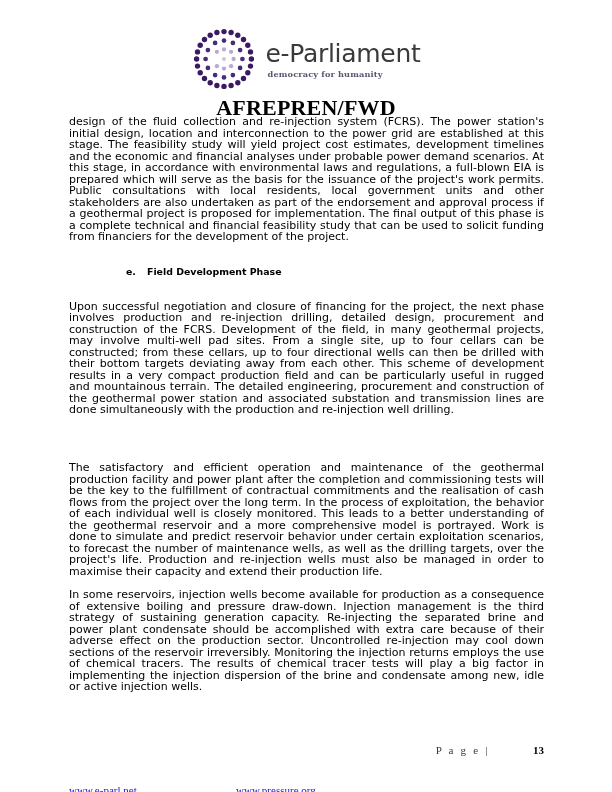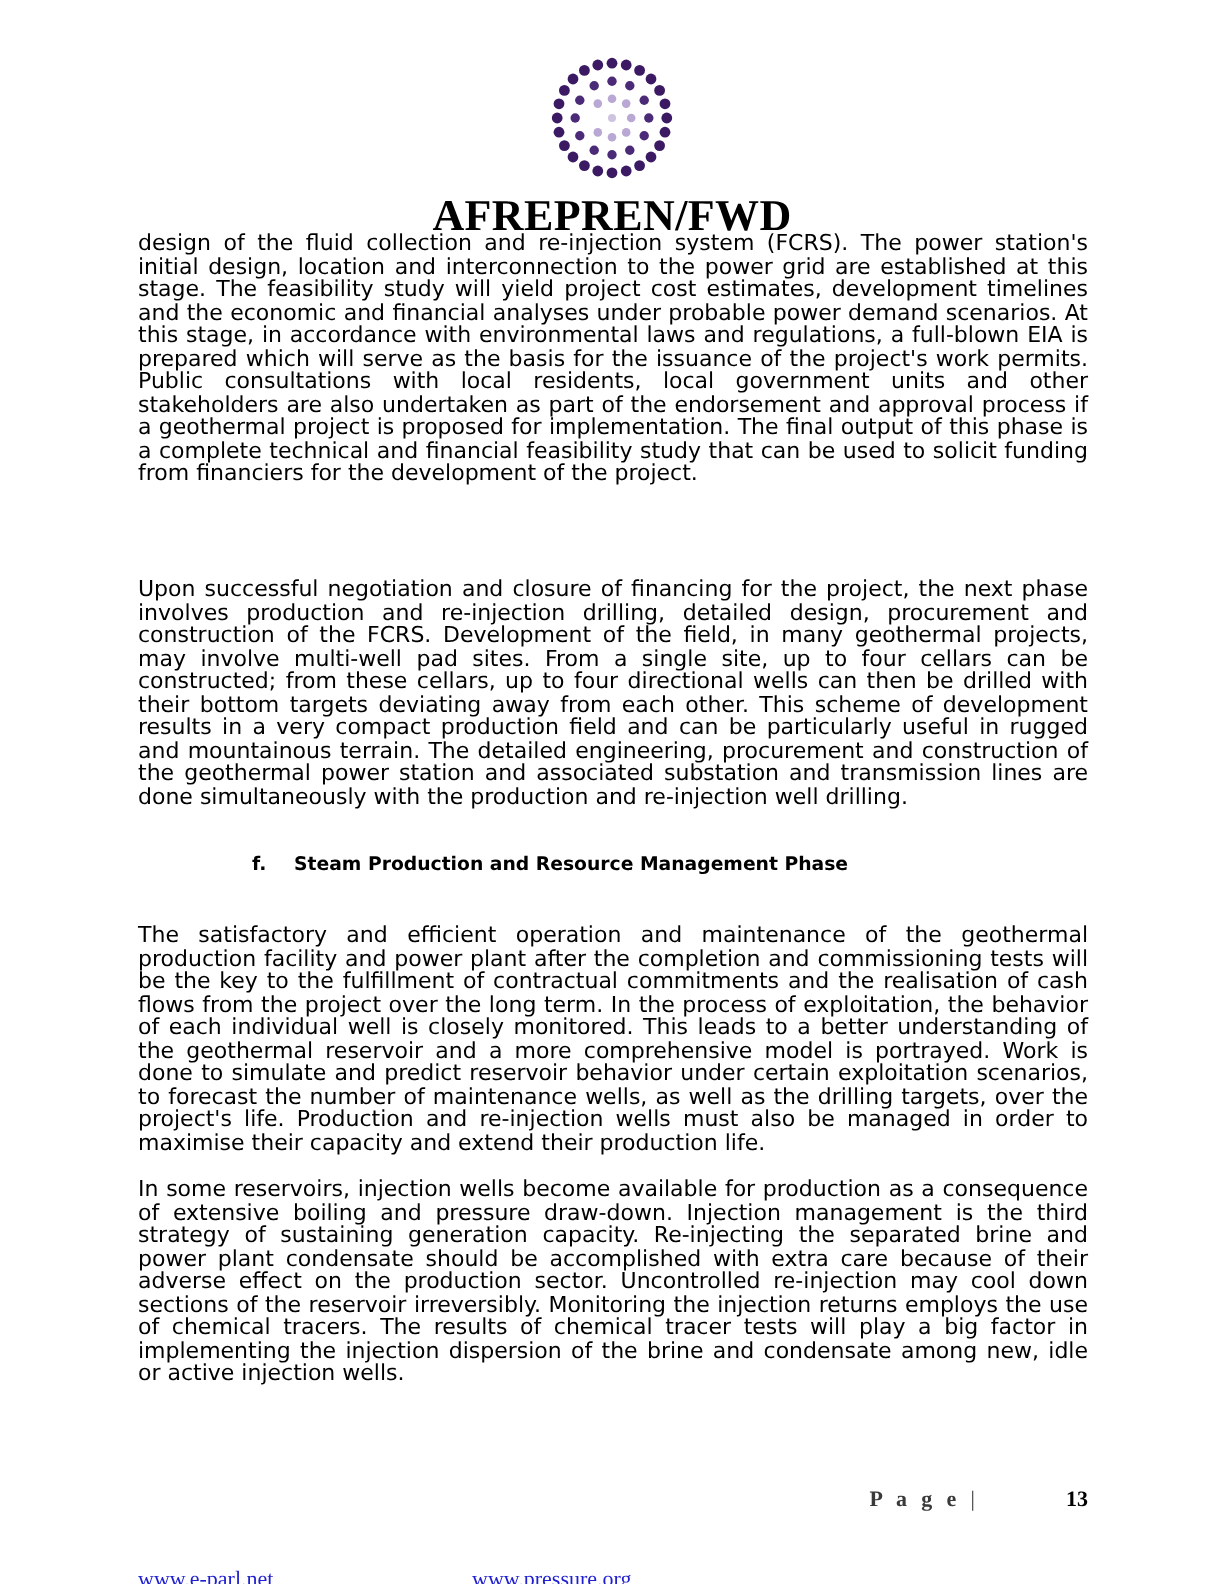--- a/index.html
+++ b/index.html
@@ -139,21 +139,21 @@
   .footer-link.mid { left: 167px; top: 0; }
   .footer-page {
     position: absolute;
     right: 0;
     top: 0;
     color: #3a3a3a;
     font-family: "Liberation Serif", serif;
     font-size: 11px;
     white-space: nowrap;
   }
-  .footer-page .pg-word { letter-spacing: 2.2px; font-weight: bold; }
+  .footer-page .pg-word { letter-spacing: 2.2px; }
   .footer-page .pg-bar { letter-spacing: 0.5px; }
   .footer-page .pg-num { font-weight: 700; color: #000; letter-spacing: 0; padding-left: 45px; }
 </style>
 </head>
 <body>
 
 <div class="page">
 
   <div class="header">
     <div class="logo-row">
@@ -206,38 +206,42 @@
             <circle cx="39.1" cy="39.2" r="2.15"></circle>
             <circle cx="32" cy="41.6" r="2.15"></circle>
             <circle cx="24.9" cy="39.2" r="2.15"></circle>
             <circle cx="24.9" cy="24.8" r="2.15"></circle>
           </g>
           <g fill="#cfc3e2">
             <circle cx="32" cy="32" r="2.0"></circle>
           </g>
         </svg>
       </span>
+      <span class="wordmark">
+        <span class="wordmark-main">e-Parliament</span>
+        <span class="wordmark-tag">democracy for humanity</span>
+      </span>
     </div>
     <div class="org-title">AFREPREN/FWD</div>
   </div>
 
   <div class="content">
 
     <p class="para">design of the fluid collection and re-injection system (FCRS). The power station's initial design, location and interconnection to the power grid are established at this stage. The feasibility study will yield project cost estimates, development timelines and the economic and financial analyses under probable power demand scenarios. At this stage, in accordance with environmental laws and regulations, a full-blown EIA is prepared which will serve as the basis for the issuance of the project's work permits. Public consultations with local residents, local government units and other stakeholders are also undertaken as part of the endorsement and approval process if a geothermal project is proposed for implementation. The final output of this phase is a complete technical and financial feasibility study that can be used to solicit funding from financiers for the development of the project.</p>
 
     <div class="spacer-22"></div>
 
+    <div class="heading"><span class="marker">e.</span><span>Field Development Phase</span></div>
 
     <div class="spacer-22"></div>
 
     <p class="para">Upon successful negotiation and closure of financing for the project, the next phase involves production and re-injection drilling, detailed design, procurement and construction of the FCRS. Development of the field, in many geothermal projects, may involve multi-well pad sites. From a single site, up to four cellars can be constructed; from these cellars, up to four directional wells can then be drilled with their bottom targets deviating away from each other. This scheme of development results in a very compact production field and can be particularly useful in rugged and mountainous terrain. The detailed engineering, procurement and construction of the geothermal power station and associated substation and transmission lines are done simultaneously with the production and re-injection well drilling.</p>
 
     <div class="spacer-22"></div>
 
-    <div class="heading"><span class="marker">f.</span><span>Steam Production and Resource Management Phase</span></div>
 
     <div class="spacer-22"></div>
 
     <p class="para">The satisfactory and efficient operation and maintenance of the geothermal production facility and power plant after the completion and commissioning tests will be the key to the fulfillment of contractual commitments and the realisation of cash flows from the project over the long term. In the process of exploitation, the behavior of each individual well is closely monitored. This leads to a better understanding of the geothermal reservoir and a more comprehensive model is portrayed. Work is done to simulate and predict reservoir behavior under certain exploitation scenarios, to forecast the number of maintenance wells, as well as the drilling targets, over the project's life. Production and re-injection wells must also be managed in order to maximise their capacity and extend their production life.</p>
 
     <div class="spacer-11"></div>
 
     <p class="para">In some reservoirs, injection wells become available for production as a consequence of extensive boiling and pressure draw-down. Injection management is the third strategy of sustaining generation capacity. Re-injecting the separated brine and power plant condensate should be accomplished with extra care because of their adverse effect on the production sector. Uncontrolled re-injection may cool down sections of the reservoir irreversibly. Monitoring the injection returns employs the use of chemical tracers. The results of chemical tracer tests will play a big factor in implementing the injection dispersion of the brine and condensate among new, idle or active injection wells.</p>
 
   </div>

